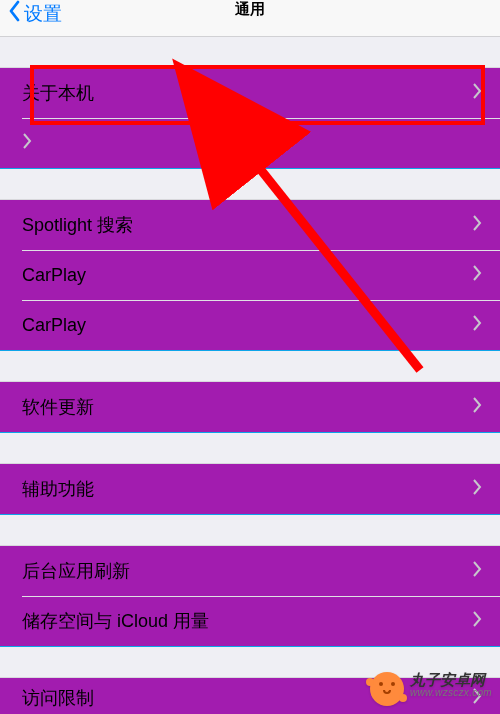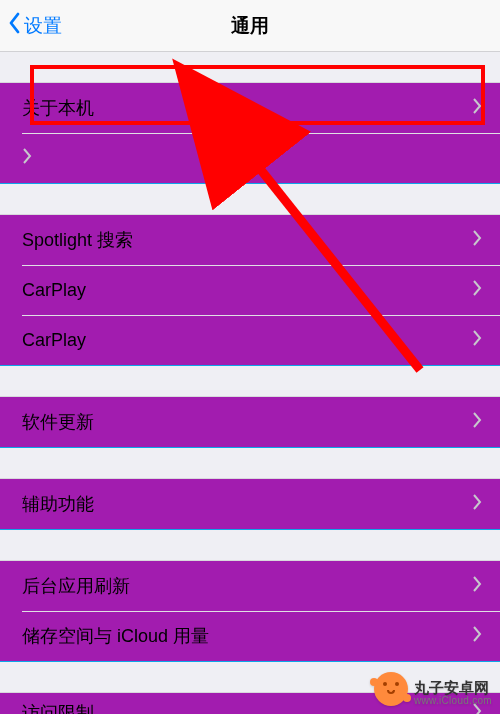--- a/index.html
+++ b/index.html
@@ -18,44 +18,44 @@
     }
     .screen {
       width: 500px;
       height: 714px;
       background: #efeff4;
       position: relative;
     }
 
     
     .nav {
-      height: 52px;
+      height: 37px;
       background: #f8f8f8;
       border-bottom: 1px solid #d1d1d4;
       display: flex;
-      align-items: center;
+      align-items: flex-start;
       position: relative;
     }
     .nav-back {
       display: flex;
       align-items: center;
       padding-left: 8px;
       color: #007aff;
       font-size: 19px;
       cursor: pointer;
     }
     .nav-back .chev {
       display: inline-block;
       margin-right: 2px;
     }
     .nav-title {
       position: absolute;
       left: 0; right: 0;
       text-align: center;
-      font-size: 19px;
+      font-size: 15px;
       font-weight: 600;
       color: #000;
       pointer-events: none;
     }
 
     
     .list {
       margin-top: 30px;
     }
     .group {
@@ -111,23 +111,24 @@
       pointer-events: none;
       z-index: 25;
     }
 
     
     .watermark {
       position: absolute;
       right: 8px;
       bottom: 8px;
       display: flex;
-      align-items: flex-end;
+      align-items: flex-start;
       z-index: 40;
       filter: drop-shadow(0 1px 1px rgba(0,0,0,0.15));
+      font-style: italic;
     }
     .watermark .logo {
       width: 34px; height: 34px;
       border-radius: 50%;
       background: #ff8a3c;
       position: relative;
       margin-right: 6px;
     }
     .watermark .logo::before,
     .watermark .logo::after {
@@ -294,17 +295,17 @@
   <div class="watermark">
     <div class="logo">
       <div class="face">
         <div class="eye l"></div>
           <div class="eye r"></div>
           <div class="mouth"></div>
       </div>
     </div>
     <div class="wm-text">
       <span class="t1">丸子安卓网</span>
-      <span class="t2">www.iCloud.com</span>
+      <span class="t2">www.wzsczx.com</span>
     </div>
   </div>
 
 </div>
 
 </body></html>

